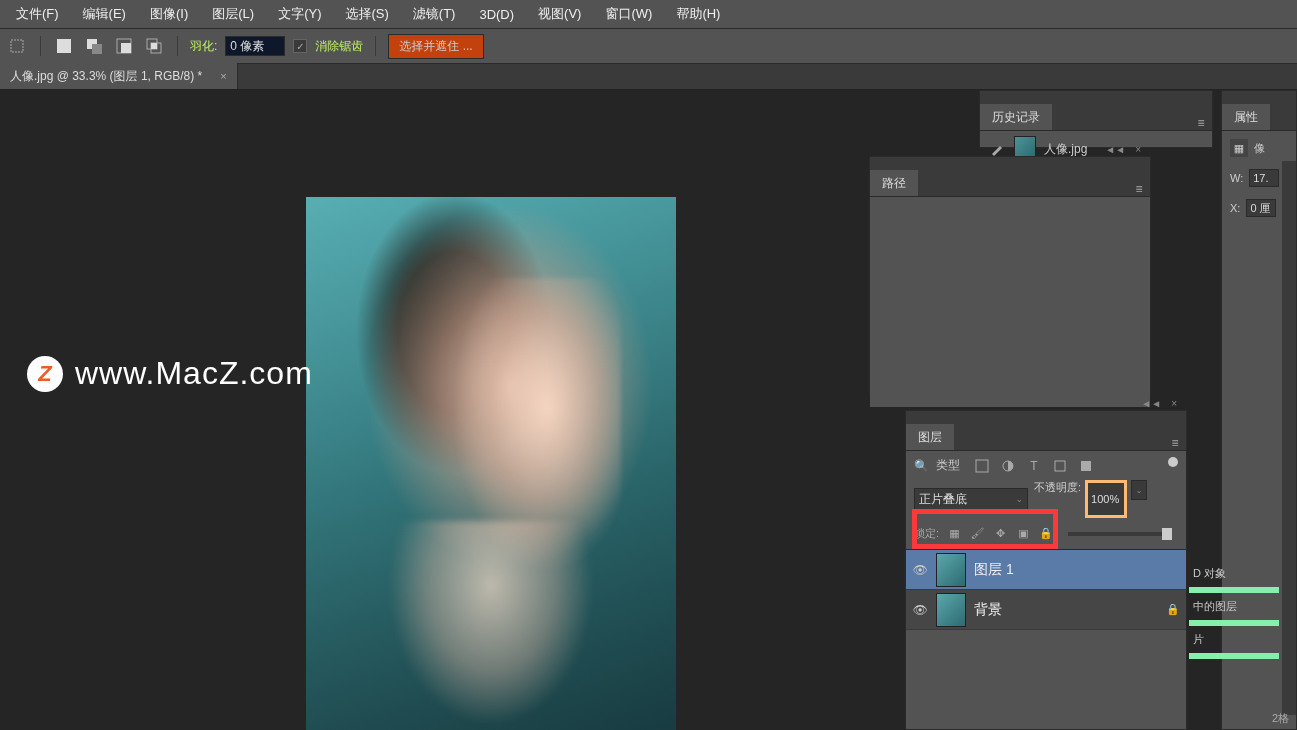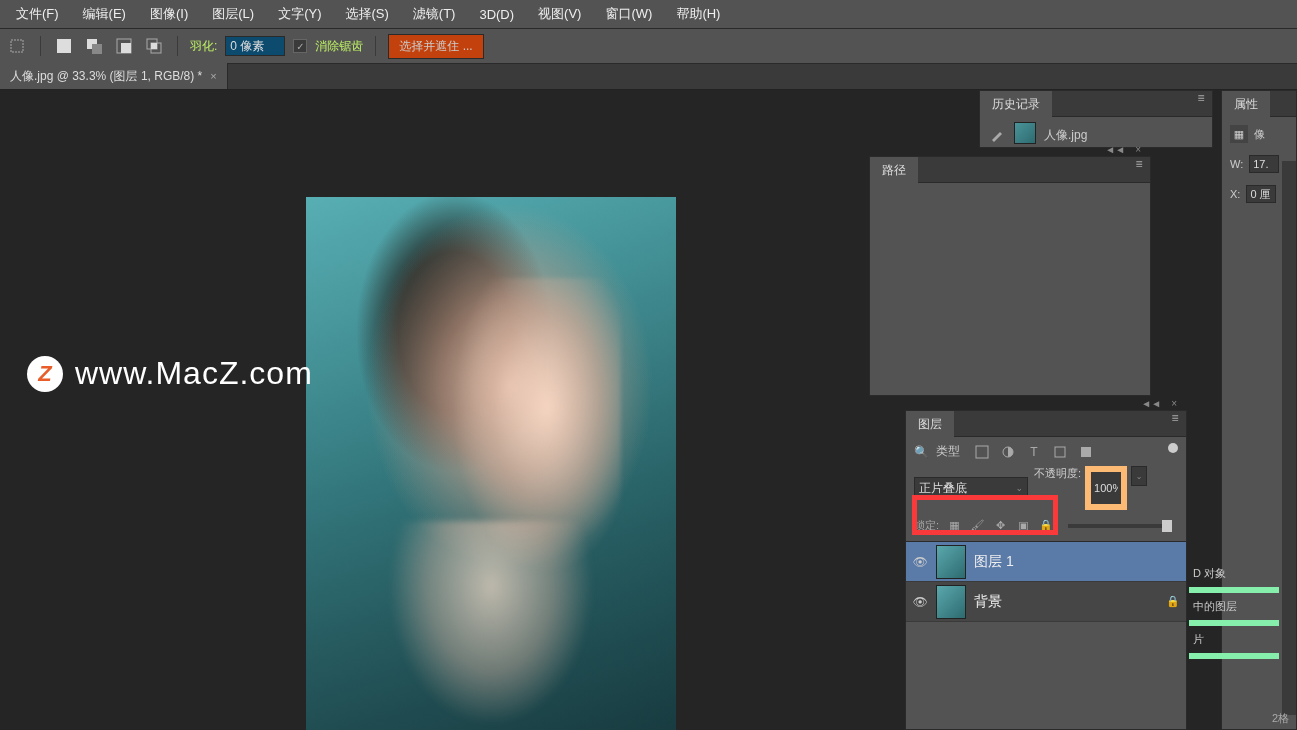--- a/index.html
+++ b/index.html
@@ -3,39 +3,39 @@
 <meta charset="utf-8">
 <style>
 *{margin:0;padding:0;box-sizing:border-box;font-family:"Microsoft YaHei",Arial,sans-serif;user-select:none}
 body{width:1297px;height:730px;background:#535353;color:#ccc;font-size:12px;overflow:hidden;position:relative}
 .menubar{height:28px;background:#535353;display:flex;align-items:center;padding:0 8px;gap:8px}
 .menubar .item{padding:4px 8px;font-size:13px;color:#eee;cursor:pointer}
 .options-bar{height:36px;background:#535353;border-top:1px solid #2a2a2a;border-bottom:1px solid #2a2a2a;display:flex;align-items:center;padding:0 6px;gap:8px}
 .opt-icon{width:22px;height:22px;display:flex;align-items:center;justify-content:center;cursor:pointer}
 .opt-sep{width:1px;height:20px;background:#3a3a3a;margin:0 4px}
 .opt-label{color:#bef264;font-size:12px}
-.opt-input{background:#0c4a6e;border:1px solid #2a2a2a;color:#ddd;width:60px;height:20px;padding:0 4px;font-size:12px}
+.opt-input{background:#0f172a;border:1px solid #2a2a2a;color:#ddd;width:60px;height:20px;padding:0 4px;font-size:12px}
 .opt-check{width:14px;height:14px;background:#3a3a3a;border:1px solid #666;display:inline-flex;align-items:center;justify-content:center;cursor:pointer;font-size:10px;color:#aaa}
 .opt-btn{background:#c2410c;border:1px solid #2a2a2a;color:#ccc;padding:3px 10px;font-size:12px;cursor:pointer}
 .doc-tabs{height:26px;background:#3a3a3a;border-bottom:1px solid #222;display:flex;align-items:flex-end}
-.doc-tab{background:#535353;border-right:1px solid #2a2a2a;height:26px;padding:5px 10px;font-size:12px;color:#ddd;display:flex;align-items:center;gap:8px;cursor:pointer}
+.doc-tab{background:#535353;border-right:1px solid #2a2a2a;height:26px;padding:5px 10px;font-size:12px;color:#ddd;display:flex;align-items:center;gap:18px;cursor:pointer}
 .doc-tab .close{font-size:11px;color:#aaa;cursor:pointer}
 .workspace{position:absolute;top:90px;left:0;right:0;bottom:0;display:flex}
 .canvas-area{flex:1;position:relative;background:#252525;overflow:hidden}
 .canvas-bg{position:absolute;top:0;left:0;right:318px;bottom:0;background:#252525}
 .image-canvas{position:absolute;left:306px;top:107px;width:370px;height:540px;background:linear-gradient(135deg,#4a9499 0%,#2d6b70 40%,#0e2a2e 100%);overflow:hidden}
 .portrait{position:absolute;inset:0;background:radial-gradient(ellipse 220px 280px at 55% 35%,rgba(245,210,190,0.9) 0%,rgba(200,160,140,0.7) 30%,transparent 65%),radial-gradient(ellipse 140px 200px at 40% 25%,rgba(20,15,10,0.95) 0%,rgba(30,20,15,0.8) 40%,transparent 70%),linear-gradient(180deg,rgba(100,200,205,0.5) 0%,rgba(60,140,145,0.4) 50%,rgba(30,70,75,0.6) 100%)}
 .portrait::before{content:"";position:absolute;left:35%;top:15%;width:50%;height:60%;background:radial-gradient(ellipse at 60% 40%,rgba(255,220,200,0.85) 0%,rgba(220,180,160,0.5) 35%,transparent 60%);filter:blur(2px)}
 .portrait::after{content:"";position:absolute;left:20%;top:60%;width:60%;height:40%;background:radial-gradient(ellipse at 50% 30%,rgba(255,225,205,0.7) 0%,rgba(230,190,170,0.4) 40%,transparent 65%);filter:blur(3px)}
 .watermark{position:absolute;left:27px;top:265px;display:flex;align-items:center;gap:12px;z-index:10}
 .wm-logo{width:36px;height:36px;background:#fff;border-radius:50%;display:flex;align-items:center;justify-content:center;font-size:22px;font-weight:bold;color:#e85d2a;font-style:italic}
 .wm-text{font-size:32px;color:#fff;font-weight:500;letter-spacing:1px}
 .right-panels{position:absolute;right:0;top:0;width:318px;bottom:0}
 .panel{background:#535353;border:1px solid #2a2a2a;position:absolute}
-.panel-tab{height:26px;background:#3a3a3a;display:flex;align-items:flex-start;font-size:12px;border-bottom:1px solid #2a2a2a}
+.panel-tab{height:40px;background:#3a3a3a;display:flex;align-items:flex-end;font-size:12px;border-bottom:1px solid #2a2a2a}
 .panel-tab .tab{padding:5px 12px;background:#535353;color:#ddd;cursor:pointer;height:26px;display:flex;align-items:center}
 .panel-tab .menu{margin-left:auto;width:22px;text-align:center;color:#aaa;cursor:pointer}
 .panel-close{position:absolute;right:4px;top:-18px;display:flex;gap:4px;font-size:10px;color:#888}
 .panel-close span{cursor:pointer;padding:1px 3px}
 .history-panel{left:0;top:0;width:234px;height:58px}
 .history-body{padding:5px 8px;display:flex;align-items:flex-end;gap:8px}
 .history-body .ic{width:18px;height:18px;display:flex;align-items:center;justify-content:center}
 .thumb-mini{width:22px;height:22px;background:linear-gradient(135deg,#4a9499,#2d6b70);border:1px solid #222}
 .props-panel{left:242px;top:0;width:76px;bottom:0;overflow:hidden}
 .props-body{padding:8px;font-size:11px;color:#ccc}
@@ -50,21 +50,21 @@
 .layers-body{background:#535353}
 .layer-controls{padding:6px 8px;border-bottom:1px solid #2a2a2a}
 .lc-row{display:flex;align-items:center;gap:6px;margin-bottom:6px;position:relative}
 .lc-search{width:16px;height:16px;display:flex;align-items:center;justify-content:center;color:#aaa}
 .lc-icons{display:flex;gap:10px;margin-left:8px}
 .lc-icons span{width:16px;height:16px;display:flex;align-items:center;justify-content:center;cursor:pointer;color:#aaa}
 .lc-toggle{margin-left:auto;width:10px;height:10px;background:#ccc;border-radius:50%;position:relative;top:-4px}
 .blend-select{background:#3a3a3a;border:1px solid #2a2a2a;color:#ddd;width:114px;height:22px;font-size:12px;padding:0 4px;display:flex;align-items:center;justify-content:space-between;cursor:pointer}
 .blend-select .arr{font-size:9px;color:#888}
 .opacity-wrap{display:flex;align-items:flex-start;gap:4px;font-size:11px}
-.opacity-input{background:#3a3a3a;border:6px solid #fdba74;color:#ddd;width:42px;height:20px;font-size:11px;padding:16px 3px}
+.opacity-input{background:#3a3a3a;border:3px solid #fdba74;color:#ddd;width:42px;height:20px;font-size:11px;padding:16px 3px}
 .opacity-drop{width:16px;height:20px;background:#3a3a3a;border:1px solid #2a2a2a;display:flex;align-items:center;justify-content:center;cursor:pointer;font-size:8px;color:#888}
 .highlight-box{position:absolute;border:5px solid #fa3a3a;pointer-events:none;z-index:50}
 .hl1{left:-2px;top:29px;width:146px;height:40px}
 .lock-row{display:flex;align-items:center;gap:8px;font-size:11px;color:#aaa;padding:2px 0}
 .lock-row .ic{width:15px;height:15px;display:flex;align-items:center;justify-content:center;cursor:pointer}
 .fill-slider{flex:1;height:4px;background:#3a3a3a;position:relative;margin:0 6px}
 .fill-slider .knob{position:absolute;right:0;top:-4px;width:10px;height:12px;background:#ccc;cursor:pointer}
 .layers-list{background:#464646}
 .layer-item{display:flex;align-items:center;height:40px;border-bottom:1px solid #3a3a3a;padding:0 6px;gap:8px}
 .layer-item.selected{background:#5a7aa8}

